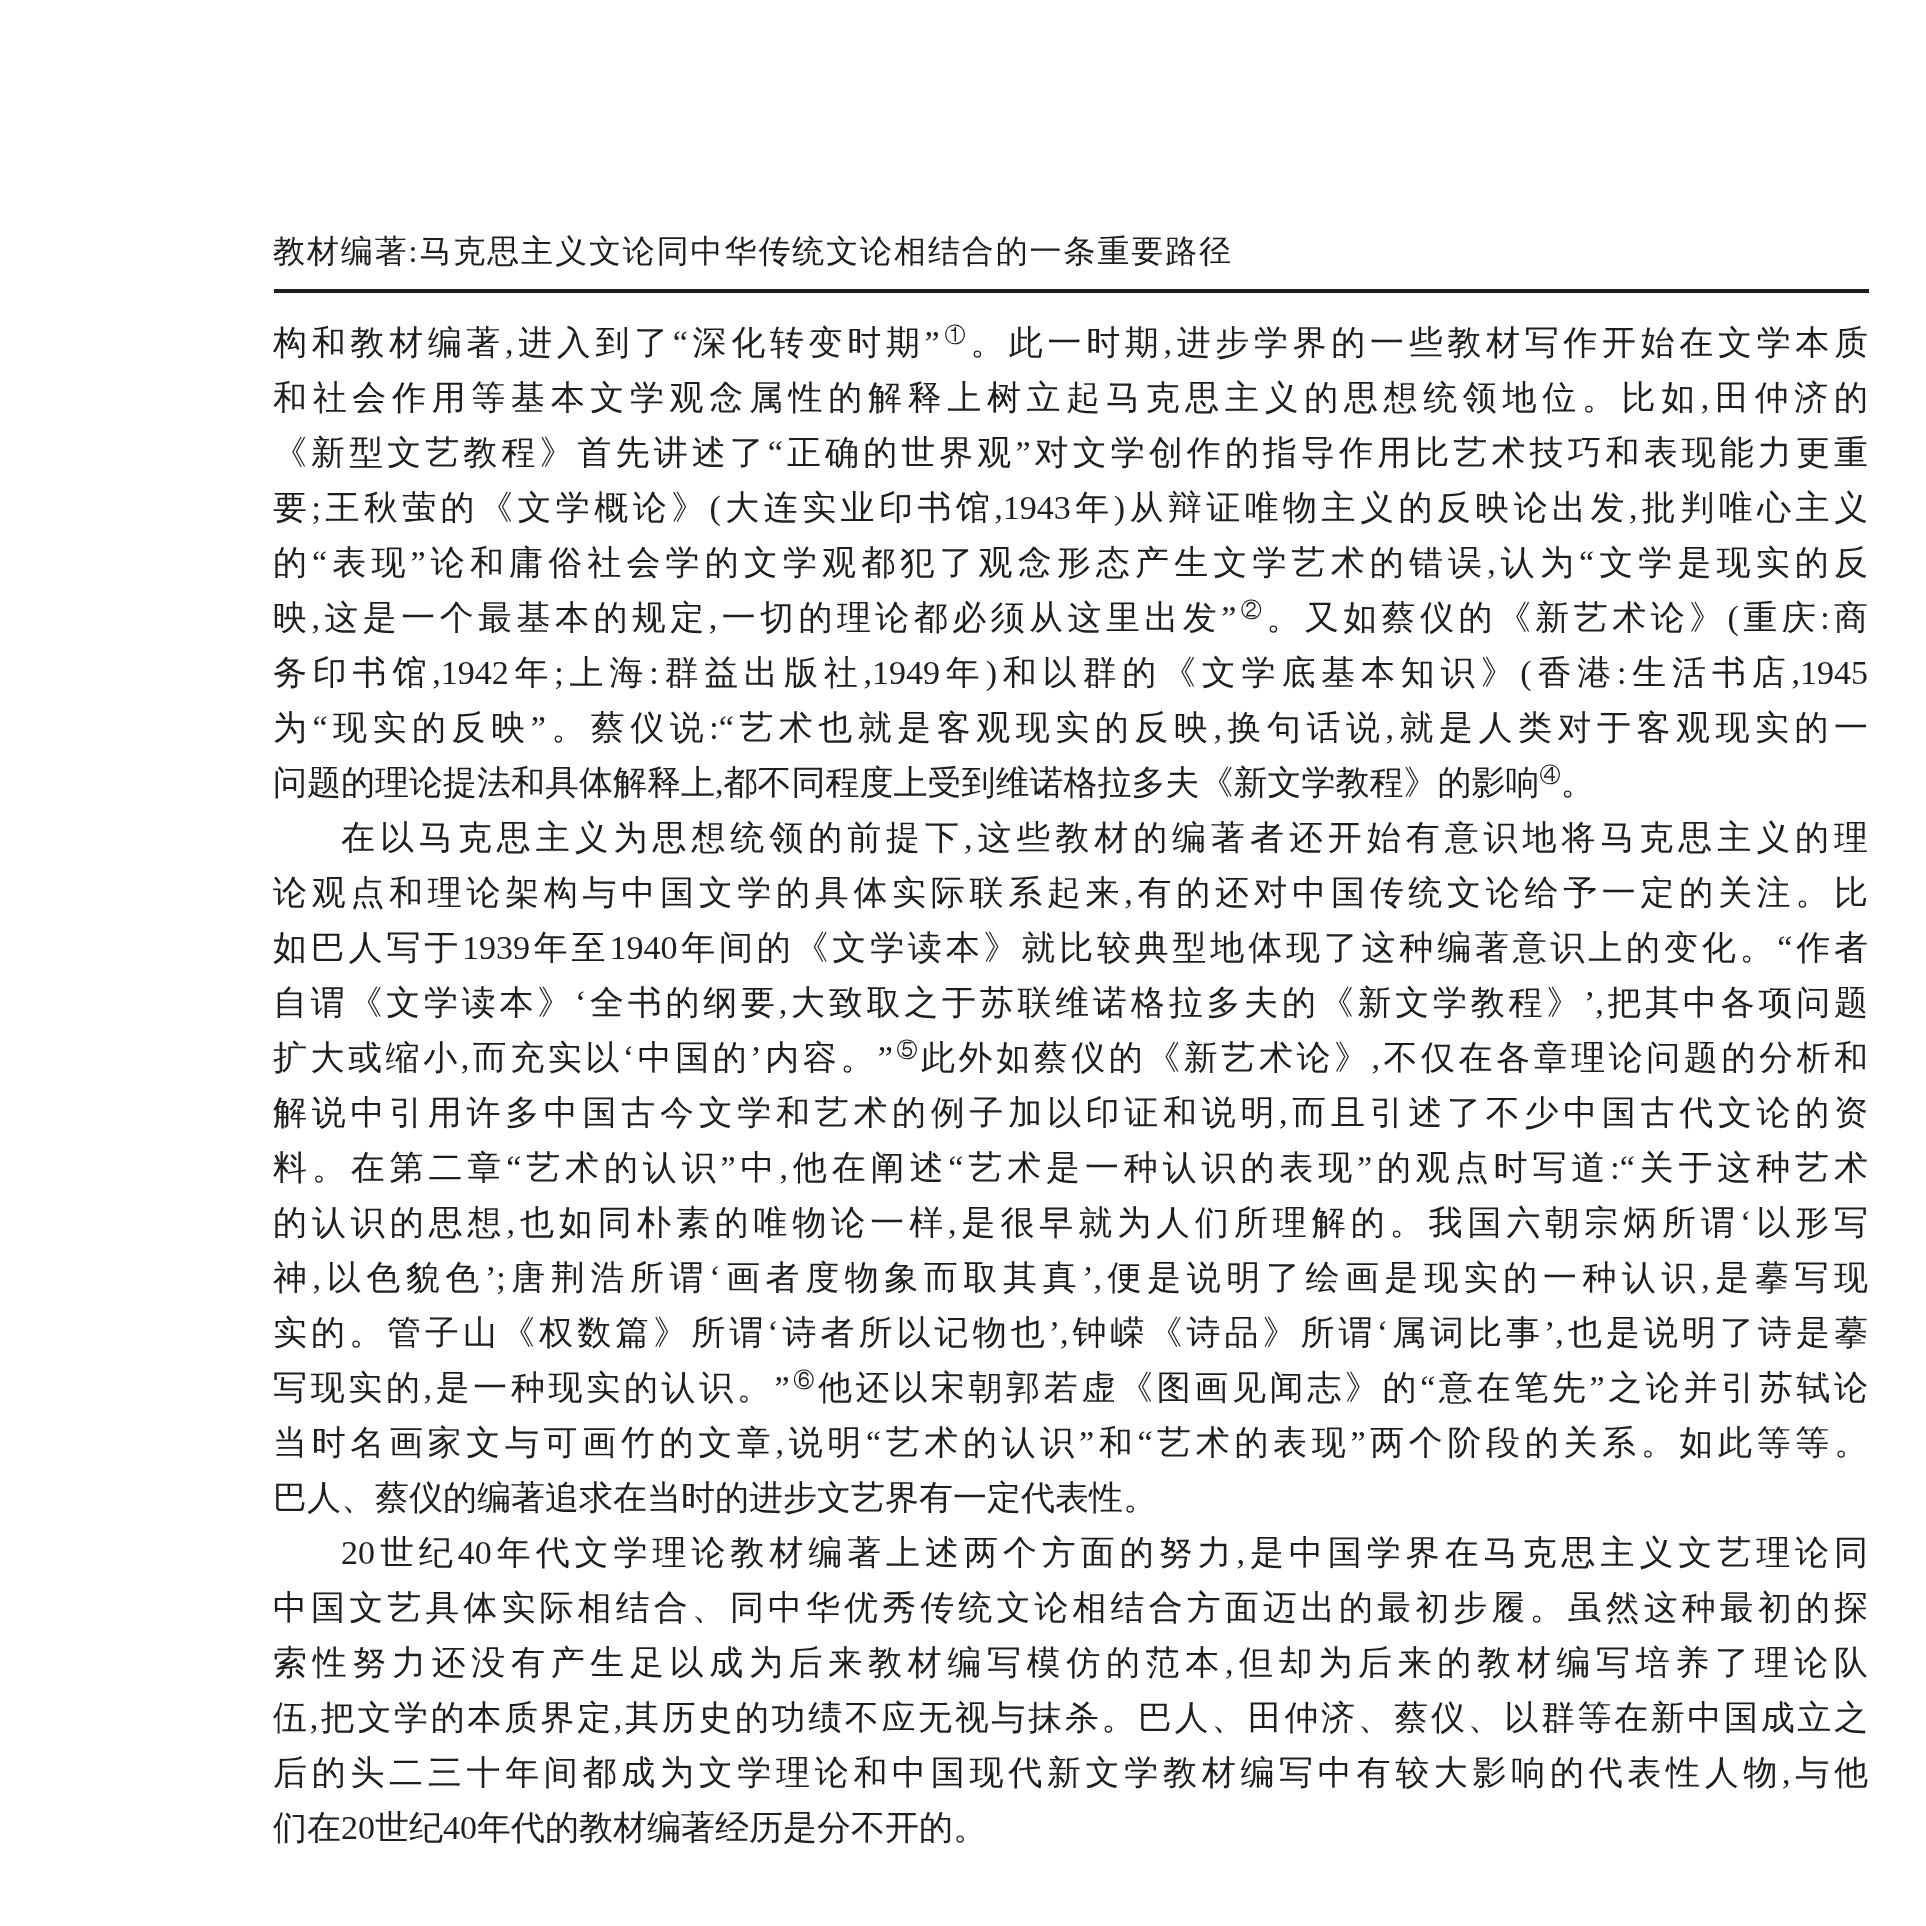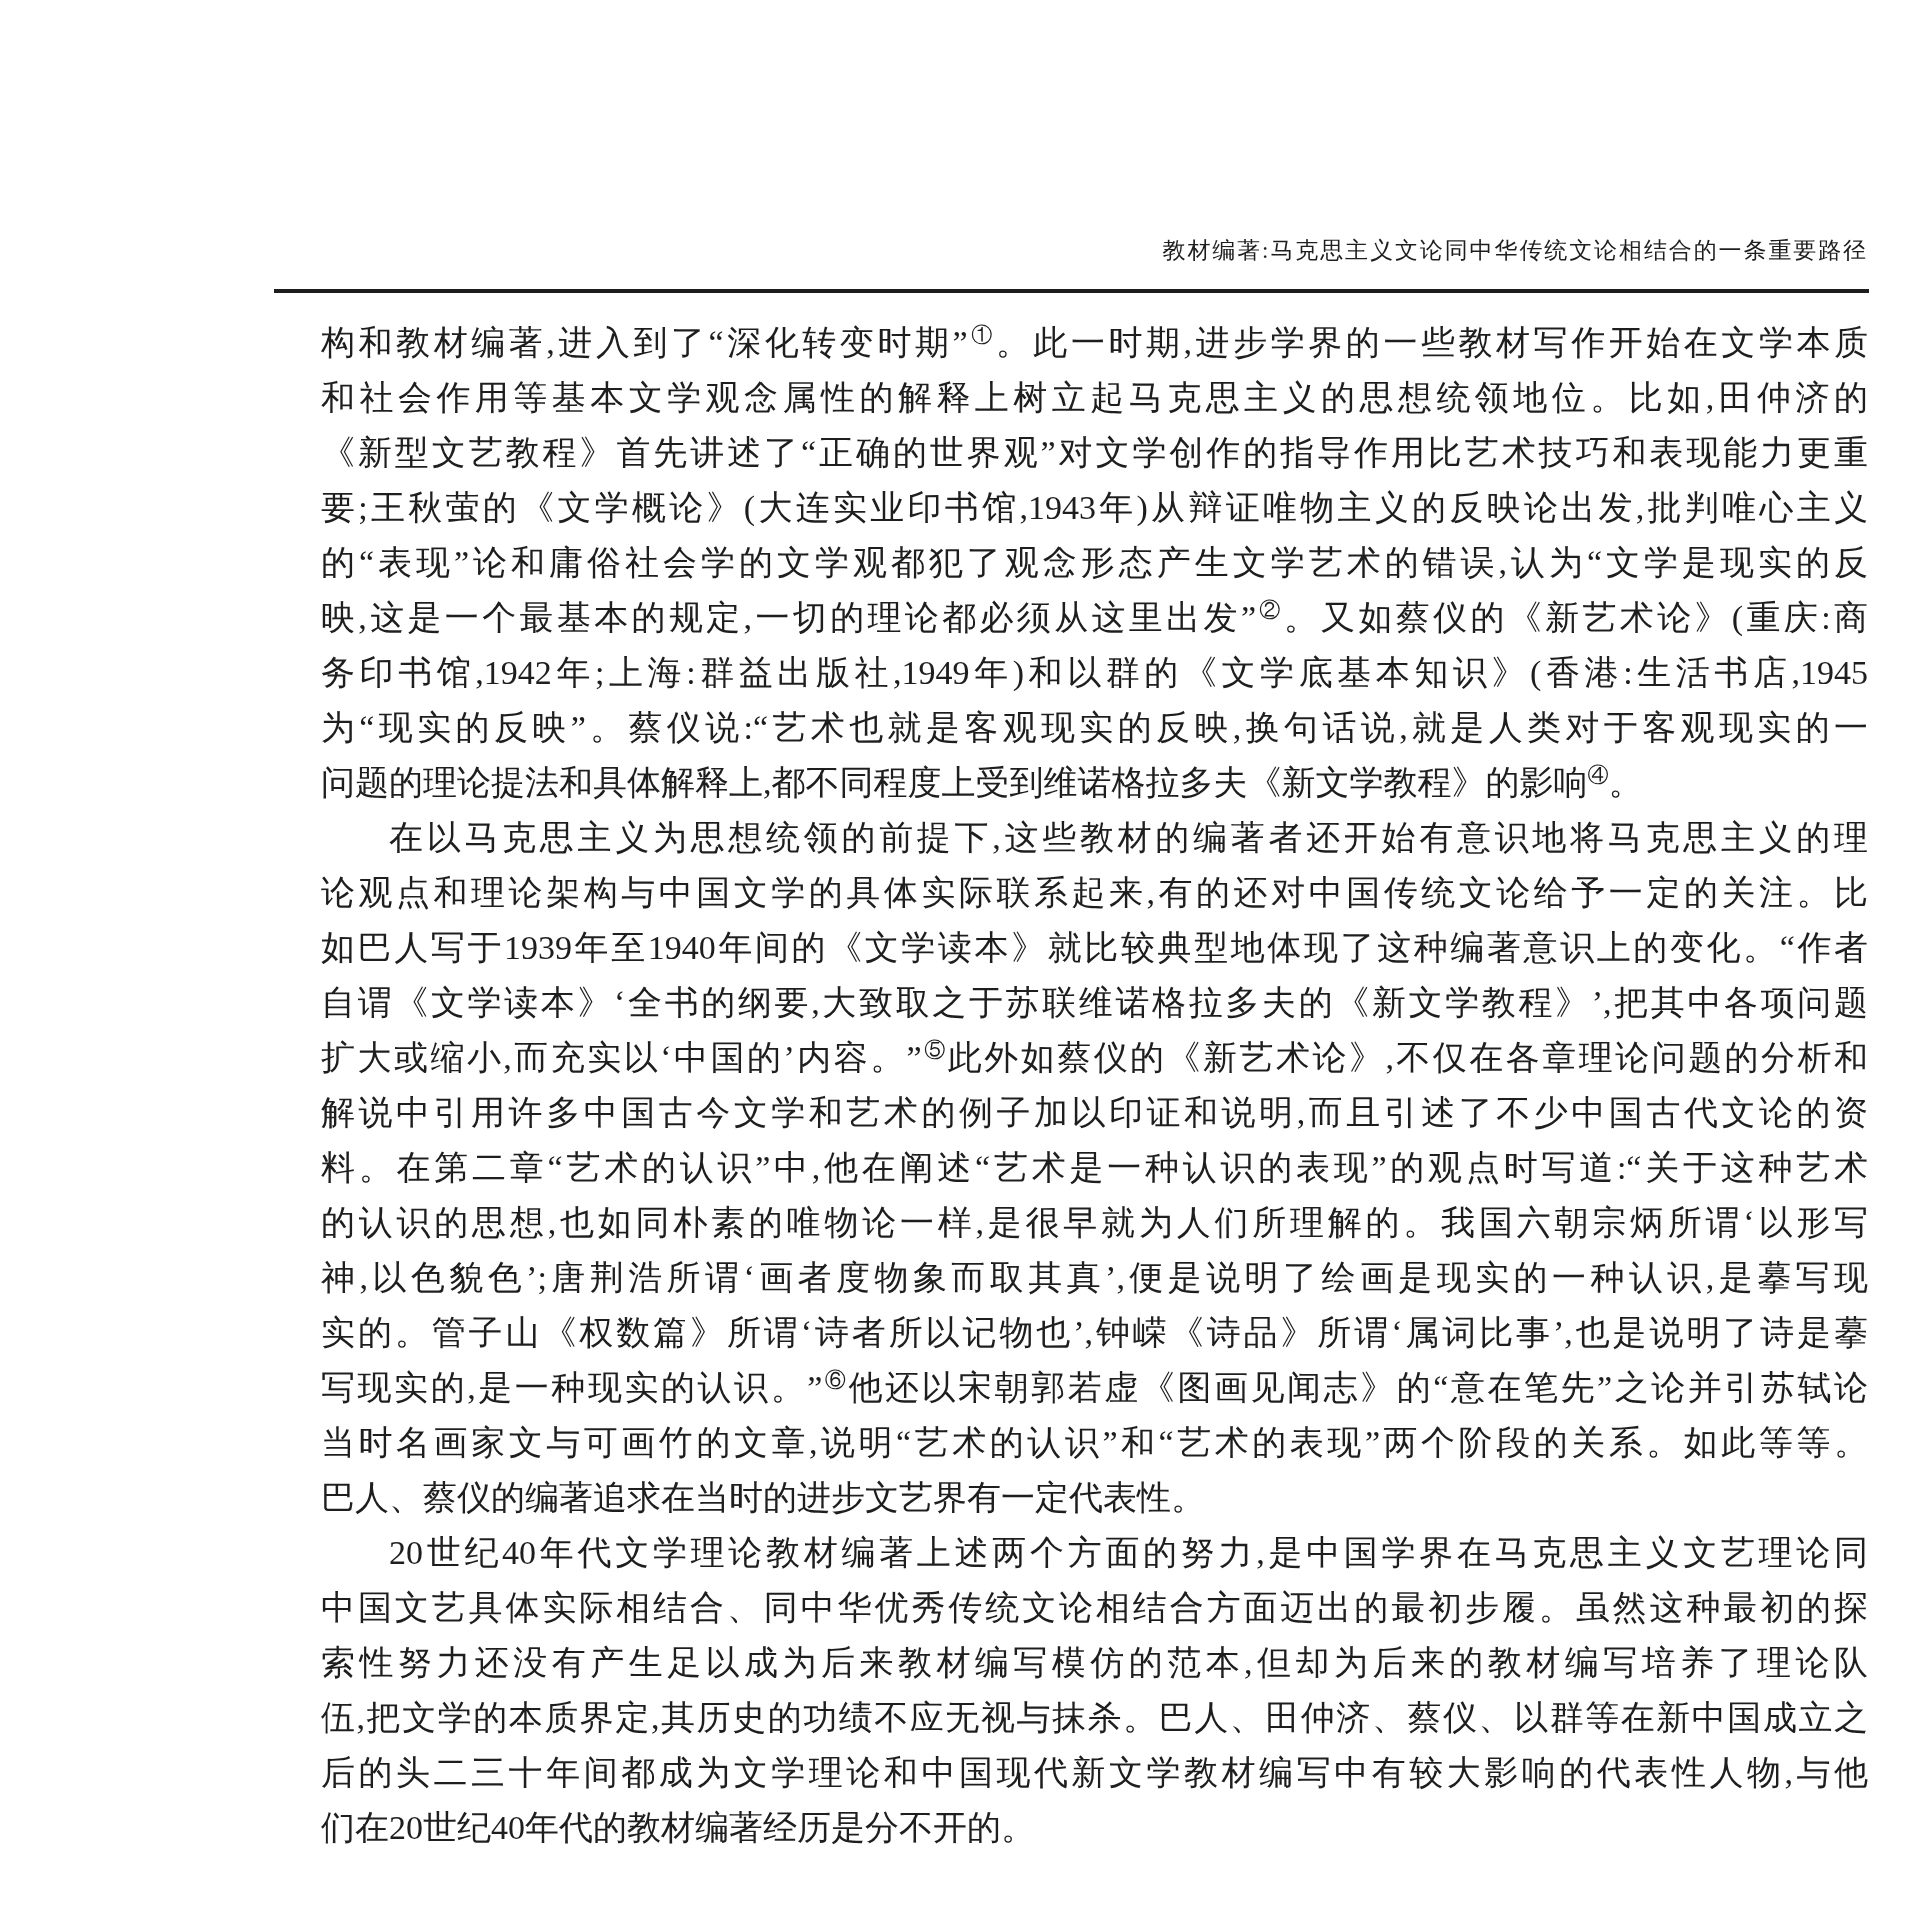--- a/index.html
+++ b/index.html
@@ -6,31 +6,31 @@
   .page{
     position:relative;
     width:2140px;height:3027px;
     background:#ffffff;
     color:#1e1e1e;
     font-family:"Liberation Serif","DejaVu Serif",serif;
     overflow:hidden;
   }
   .running-header{
     position:absolute;left:273px;top:230px;width:1595px;
-    text-align:right;font-size:23px;letter-spacing:1.9px;line-height:42px;
+    text-align:left;font-size:32px;letter-spacing:1.9px;line-height:42px;
   }
   .header-rule{
     position:absolute;left:274px;top:289px;width:1595px;height:3.5px;
     background:#1e1e1e;
   }
   .body-block{position:absolute;left:273px;width:1595px;font-size:34px;}
   #body1{top:315px;}
   .line{
     height:55px;line-height:55px;
-    text-align:justify;text-align-last:justify;margin-left:48px;
+    text-align:justify;text-align-last:justify;
   }
   .line[data-cls~="first"]{text-indent:2em;}
   .line[data-cls~="last"]{text-align-last:left;}
   sup.fnref{font-size:62%;vertical-align:super;line-height:0;}
 </style>
 </head>
 <body>
 
 <div class="page">
 

